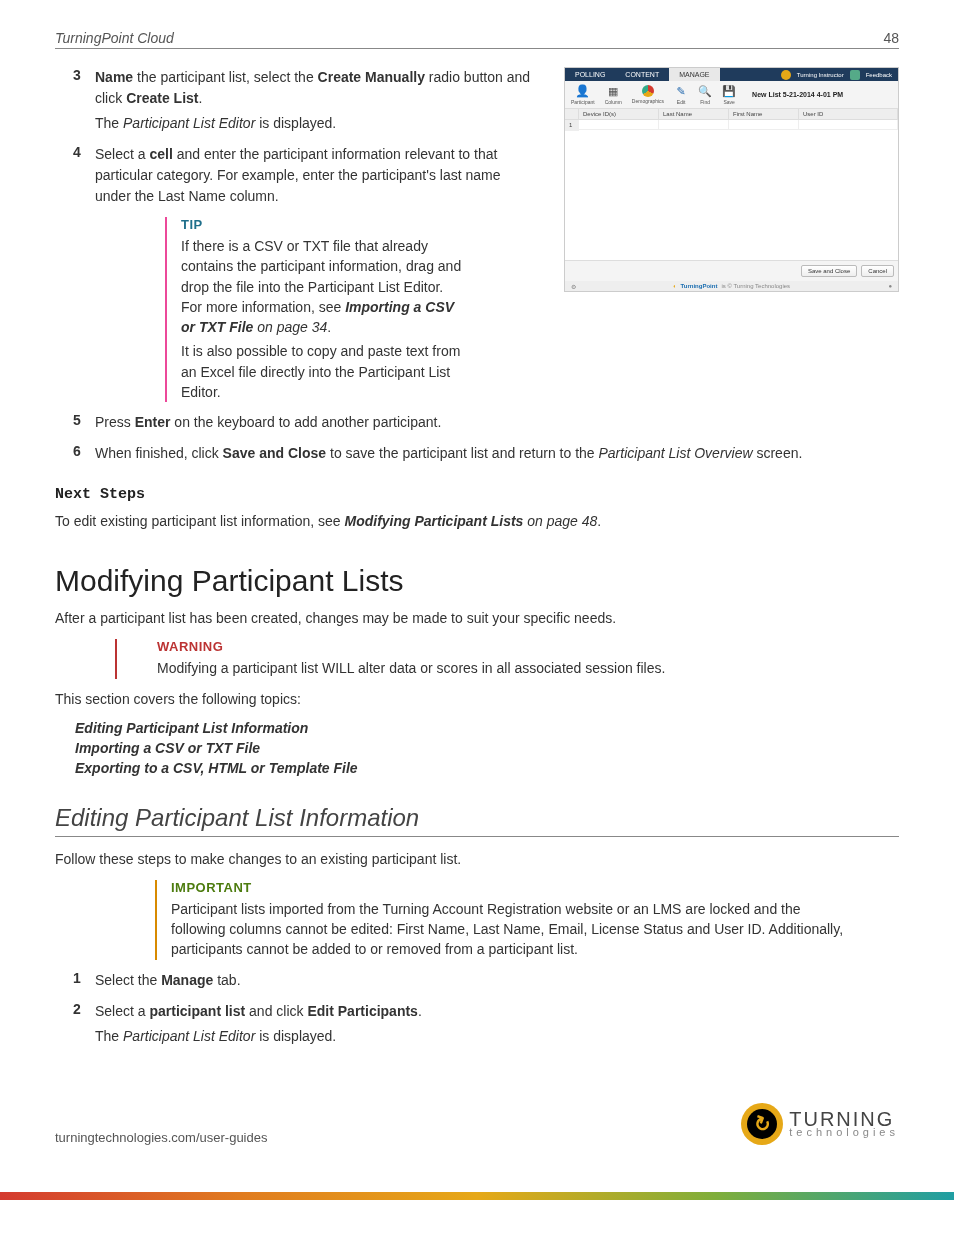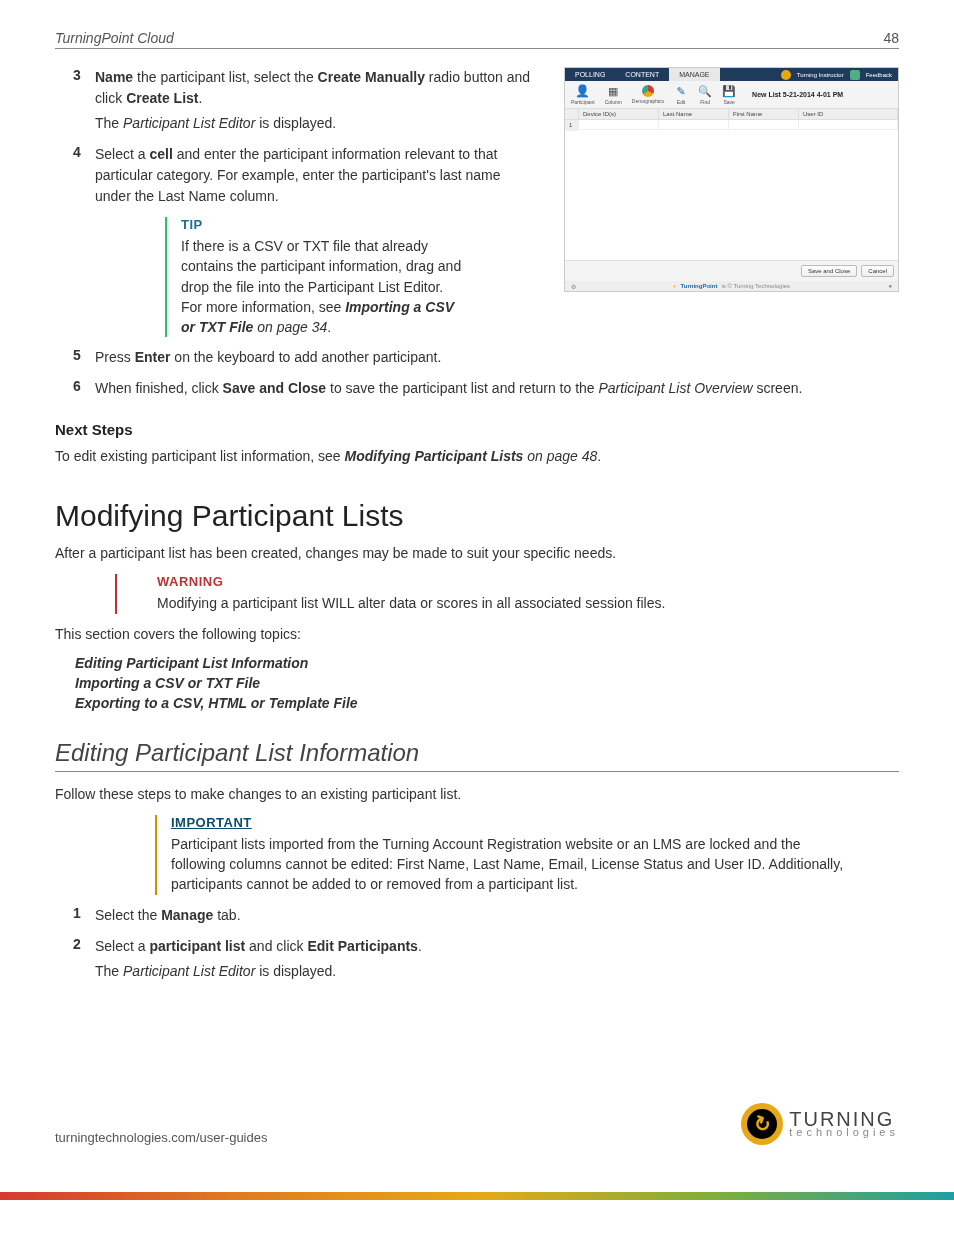--- a/index.html
+++ b/index.html
@@ -62,35 +62,35 @@
   .ss-grid-head > div { padding:2px 4px; border-right:1px solid #ddd;}
   .ss-grid-body { height: 140px; background:#fff; position:relative;}
   .ss-row { display:flex; font-size:6px; color:#444;}
   .ss-row > div { padding:2px 4px; border-right:1px solid #eee; border-bottom:1px solid #eee;}
   .ss-footer { display:flex; justify-content:flex-end; gap:4px; padding:4px; background:#f4f4f4; border-top:1px solid #ddd;}
   .ss-btn { font-size:6px; padding:2px 6px; border:1px solid #bbb; background:linear-gradient(#fff,#eee); border-radius:2px;}
   .ss-status { display:flex; align-items:center; gap:4px; padding:2px 6px; background:#eee; font-size:6px; color:#1a6; justify-content:center; position:relative;}
   .ss-status-left{position:absolute;left:6px;color:#888;}
   .ss-status-right{position:absolute;right:6px;color:#888;}
   .callout {
-    border-left: 2px solid #22c55e;
+    border-left: 2px solid #ec4899;
     margin: 10px 0 10px 110px;
     padding: 0 0 0 14px;
     max-width: 300px;
   }
   .callout.wide { max-width: none; margin-right: 55px; }
   .callout-title { font-weight: bold; letter-spacing: 0.5px; margin-bottom: 2px; font-size: 13px; font-family: "Segoe UI", Arial, sans-serif;}
   .callout-tip .callout-title { color: #1f6f8b; }
   .callout-warn { border-left-color: #b33; }
   .callout-warn .callout-title { color: #b33; }
   .callout-imp { border-left-color: #d88a00; }
-  .callout-imp .callout-title { color: #0c4a6e; text-decoration: underline; }
+  .callout-imp .callout-title { color: #4d7c0f; }
   .callout p { margin: 4px 0; line-height: 1.45; }
   .clear { clear: both; }
-  .next-steps-h { margin-top: 22px; font-family: Liberation Sans, sans-serif; font-weight:600; font-size: 15px; color:#222;}
+  .next-steps-h { margin-top: 22px; font-family: Liberation Mono, monospace; font-weight:600; font-size: 15px; color:#222;}
   .h1 {
     font-family: "Segoe UI Light","Segoe UI", Arial, sans-serif;
     font-weight: 400; font-size: 30px; color: #222;
     margin: 32px 0 10px 0;
   }
   .h2 {
     font-family: "Segoe UI Light","Segoe UI", Arial, sans-serif;
     font-style: italic; font-size: 24px; color: #444;
     border-bottom: 1px solid #888;
     padding-bottom: 4px; margin: 28px 0 12px 0;
@@ -214,20 +214,21 @@
     </li>
     <li>
       <span class="num">4</span>
       <div class="step-body" style="max-width:440px;"><span>Select a </span><span class="bold">cell</span><span> and enter the participant information relevant to that particular category. For example, enter the participant's last name under the Last Name column.</span></div>
     </li>
   </ol>
 
   <div class="callout callout-tip">
     <div class="callout-title">TIP</div>
     <p><span>If there is a CSV or TXT file that already contains the participant information, drag and drop the file into the Participant List Editor. For more information, see </span><span class="bolditalic">Importing a CSV or TXT File</span><span class="italic"> on page 34</span><span>.</span></p>
+    <p>It is also possible to copy and paste text from an Excel file directly into the Participant List Editor.</p>
   </div>
 
   <div class="clear"></div>
 
   <ol class="main-list">
     <li>
       <span class="num">5</span>
       <div class="step-body"><span>Press </span><span class="bold">Enter</span><span> on the keyboard to add another participant.</span></div>
     </li>
     <li>

